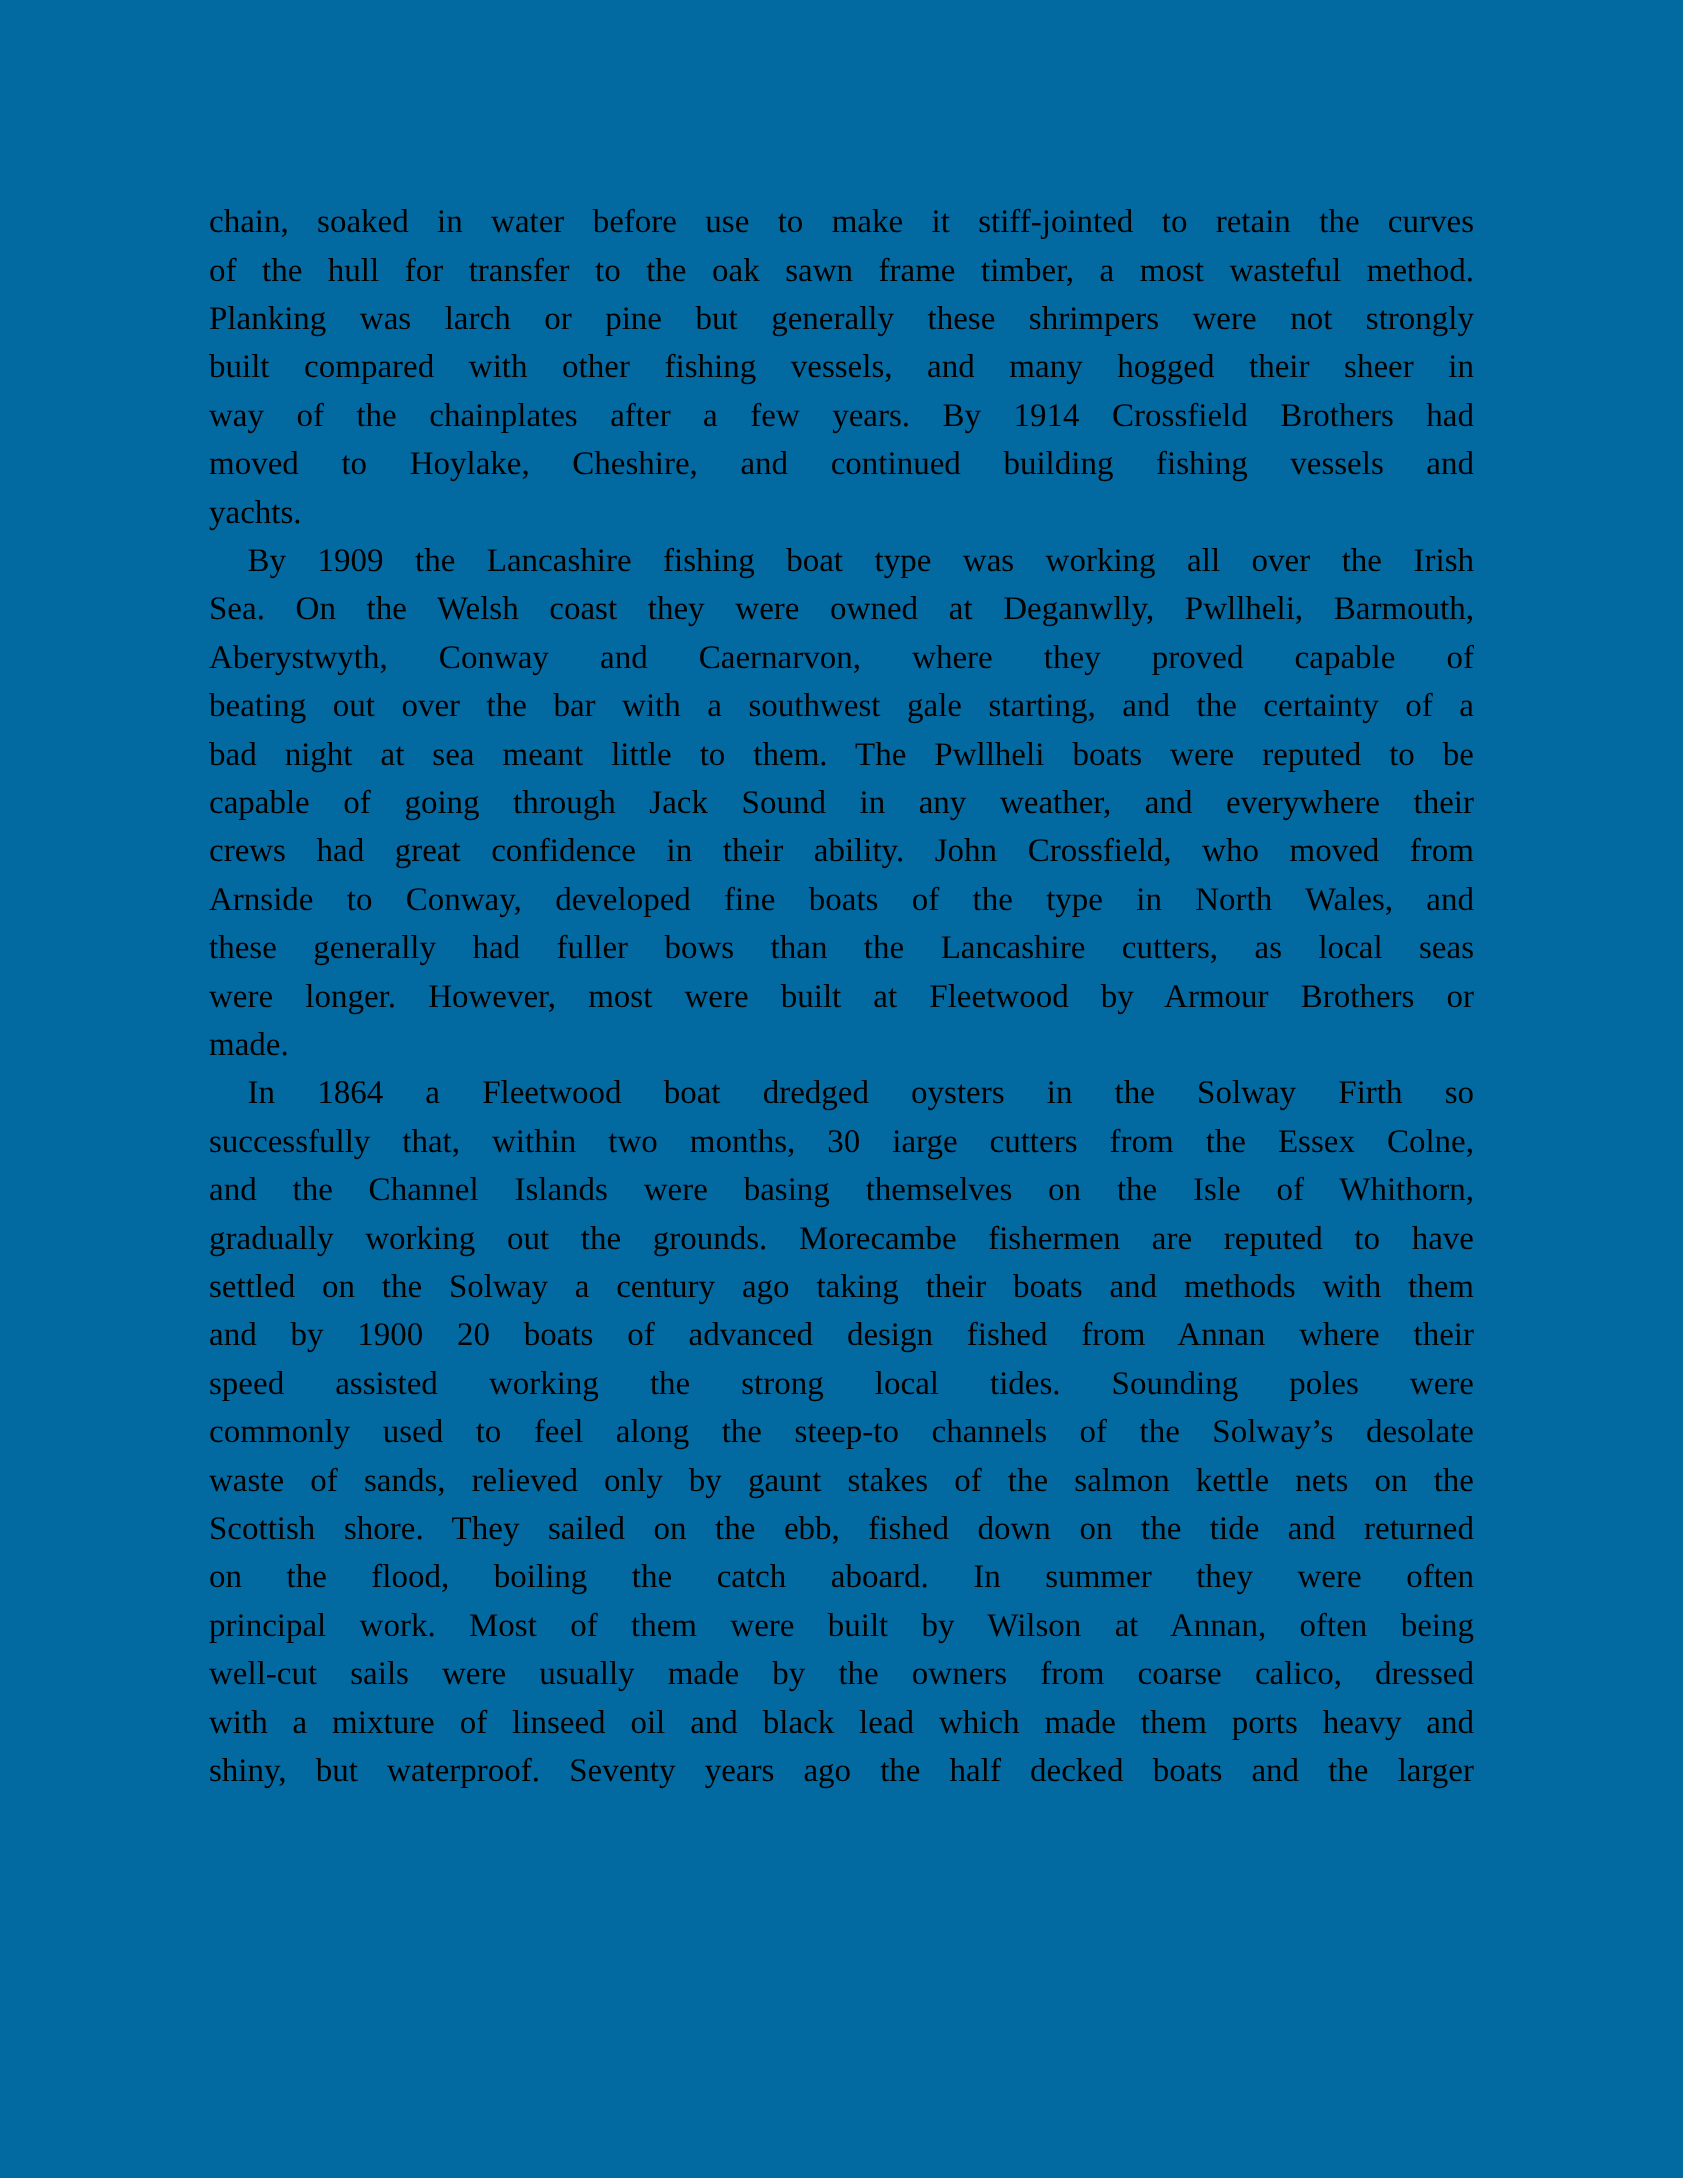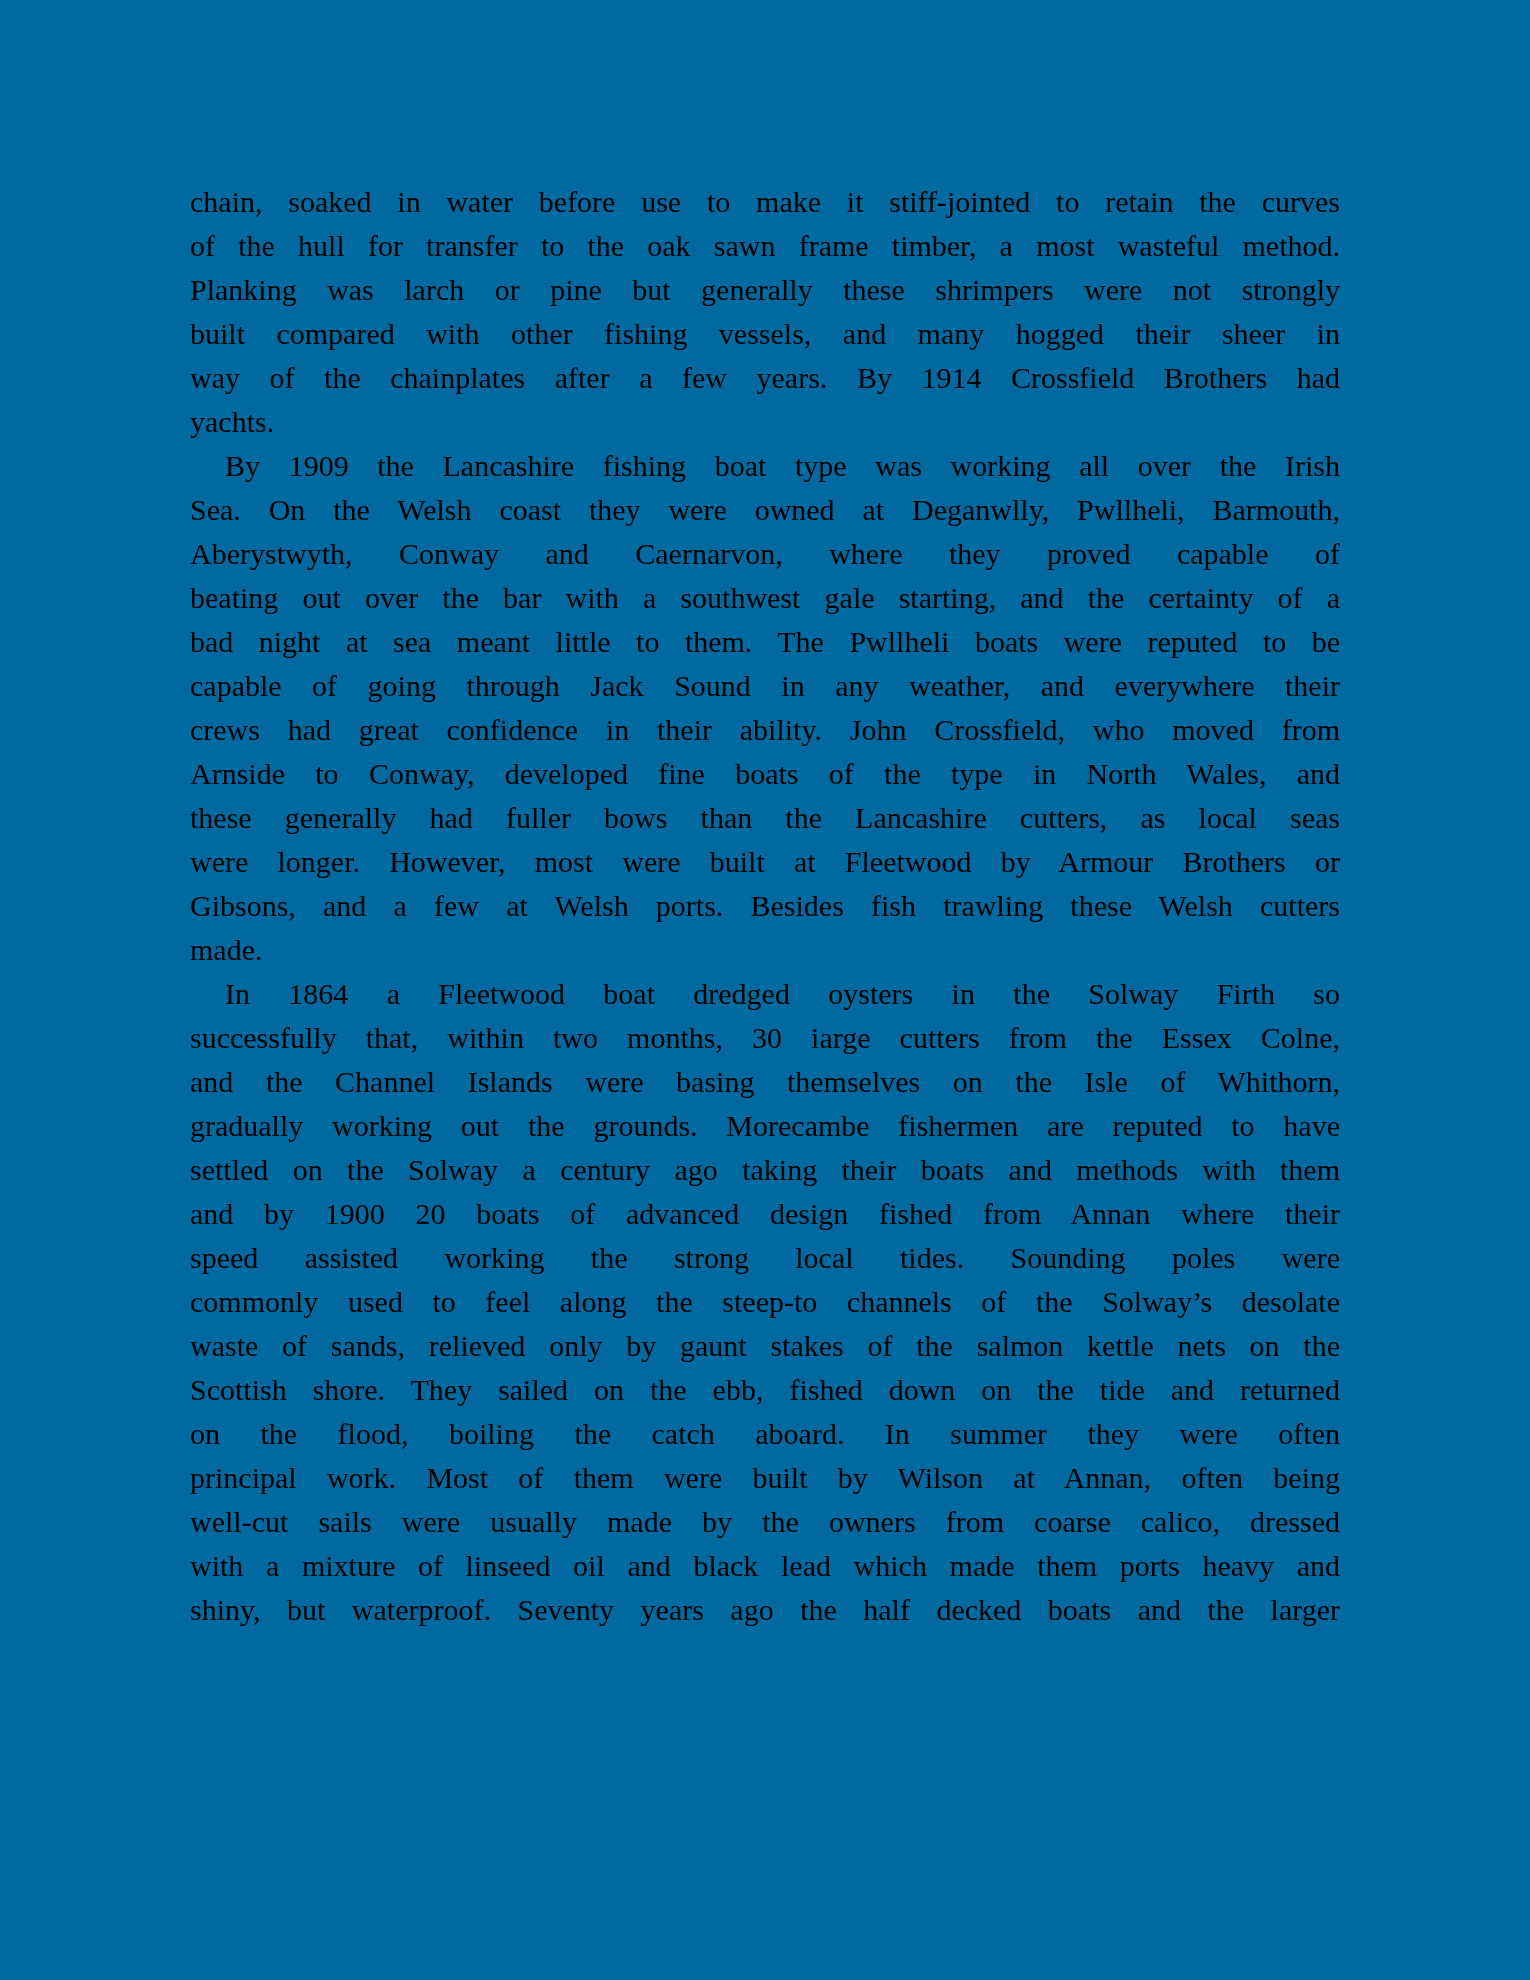--- a/index.html
+++ b/index.html
@@ -56,34 +56,34 @@
 <body>
 
 <div class="page">
   <div class="textblock">
     <div class="para">
         <div class="line">chain, soaked in water before use to make it stiff-jointed to retain the curves</div>
         <div class="line">of the hull for transfer to the oak sawn frame timber, a most wasteful method.</div>
         <div class="line">Planking was larch or pine but generally these shrimpers were not strongly</div>
         <div class="line">built compared with other fishing vessels, and many hogged their sheer in</div>
         <div class="line">way of the chainplates after a few years. By 1914 Crossfield Brothers had</div>
+        <div class="line">moved to Hoylake, Cheshire, and continued building fishing vessels and</div>
         <div class="line lastleft">yachts.</div>
       </div>
     <div class="para">
         <div class="line indent">By 1909 the Lancashire fishing boat type was working all over the Irish</div>
         <div class="line">Sea. On the Welsh coast they were owned at Deganwlly, Pwllheli, Barmouth,</div>
         <div class="line">Aberystwyth, Conway and Caernarvon, where they proved capable of</div>
         <div class="line">beating out over the bar with a southwest gale starting, and the certainty of a</div>
         <div class="line">bad night at sea meant little to them. The Pwllheli boats were reputed to be</div>
         <div class="line">capable of going through Jack Sound in any weather, and everywhere their</div>
         <div class="line">crews had great confidence in their ability. John Crossfield, who moved from</div>
         <div class="line">Arnside to Conway, developed fine boats of the type in North Wales, and</div>
         <div class="line">these generally had fuller bows than the Lancashire cutters, as local seas</div>
         <div class="line">were longer. However, most were built at Fleetwood by Armour Brothers or</div>
-        <div class="line">Gibsons, and a few at Welsh ports. Besides fish trawling these Welsh cutters</div>
         <div class="line lastleft">made.</div>
       </div>
     <div class="para">
         <div class="line indent">In 1864 a Fleetwood boat dredged oysters in the Solway Firth so</div>
         <div class="line">successfully that, within two months, 30 iarge cutters from the Essex Colne,</div>
         <div class="line">and the Channel Islands were basing themselves on the Isle of Whithorn,</div>
         <div class="line">gradually working out the grounds. Morecambe fishermen are reputed to have</div>
         <div class="line">settled on the Solway a century ago taking their boats and methods with them</div>
         <div class="line">and by 1900 20 boats of advanced design fished from Annan where their</div>
         <div class="line">speed assisted working the strong local tides. Sounding poles were</div>

